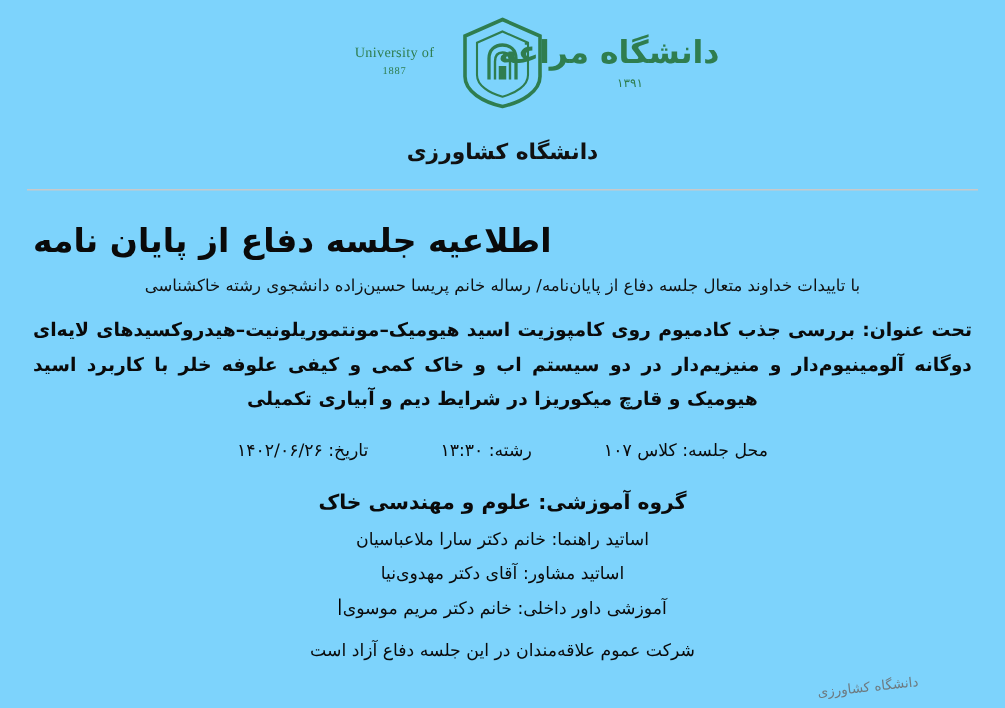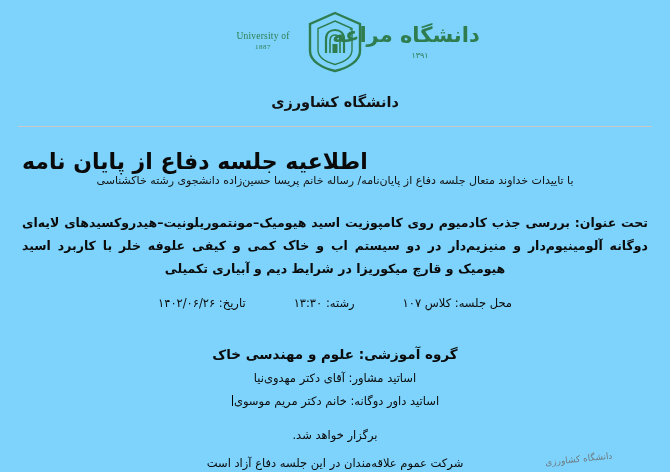--- a/index.html
+++ b/index.html
@@ -106,45 +106,45 @@
   .doc-title {
     text-align: left;
     font-size: 22px;
     font-weight: bold;
     margin-top: 22px;
     letter-spacing: -.3px;
   }
   .intro {
     text-align: center;
     font-size: 11px;
-    margin-top: 0;
+    margin-top: 10px;
     color: #111;
   }
   .subject {
-    margin-top: 24px;
+    margin-top: 11px;
     font-size: 12.5px;
     font-weight: bold;
     line-height: 1.85;
     text-align: justify;
     text-align-last: center;
   }
   .meta-row {
     display: flex;
     justify-content: center;
     gap: 48px;
     font-size: 11.5px;
     margin-top: 16px;
   }
   .meta-row .item { white-space: nowrap; }
 
   .dept {
     text-align: center;
     font-size: 13.5px;
     font-weight: bold;
-    margin-top: 36px;
+    margin-top: 20px;
   }
   .person {
     text-align: center;
     font-size: 11.5px;
     margin-top: 9px;
   }
 
   .held {
     text-align: center;
     font-size: 11.5px;
@@ -245,32 +245,35 @@
         <span>تاریخ:</span>
         <span>۱۴۰۲/۰۶/۲۶</span>
       </div>
     </div>
 
     <div class="dept">
       <span>گروه آموزشی:</span>
       <span>علوم و مهندسی خاک</span>
     </div>
 
+    <div class="person">
+      <span>اساتید راهنما:</span>
+      <span>خانم دکتر سارا ملاعباسیان</span>
+    </div>
 
     <div class="person">
       <span>اساتید مشاور:</span>
       <span>آقای دکتر مهدوی‌نیا</span>
     </div>
 
     <div class="person">
-      <span>اساتید داور دوگانه:</span>
+      <span>آموزشی داور داخلی:</span>
       <span>خانم دکتر مریم موسوی</span><span class="caret"></span>
     </div>
 
-    <div class="held">برگزار خواهد شد.</div>
 
     <div class="free">شرکت عموم علاقه‌مندان در این جلسه دفاع آزاد است</div>
 
   </div>
 
   <div class="footer">
     <div class="signature">دانشگاه کشاورزی</div>
   </div>
 
 </div>

